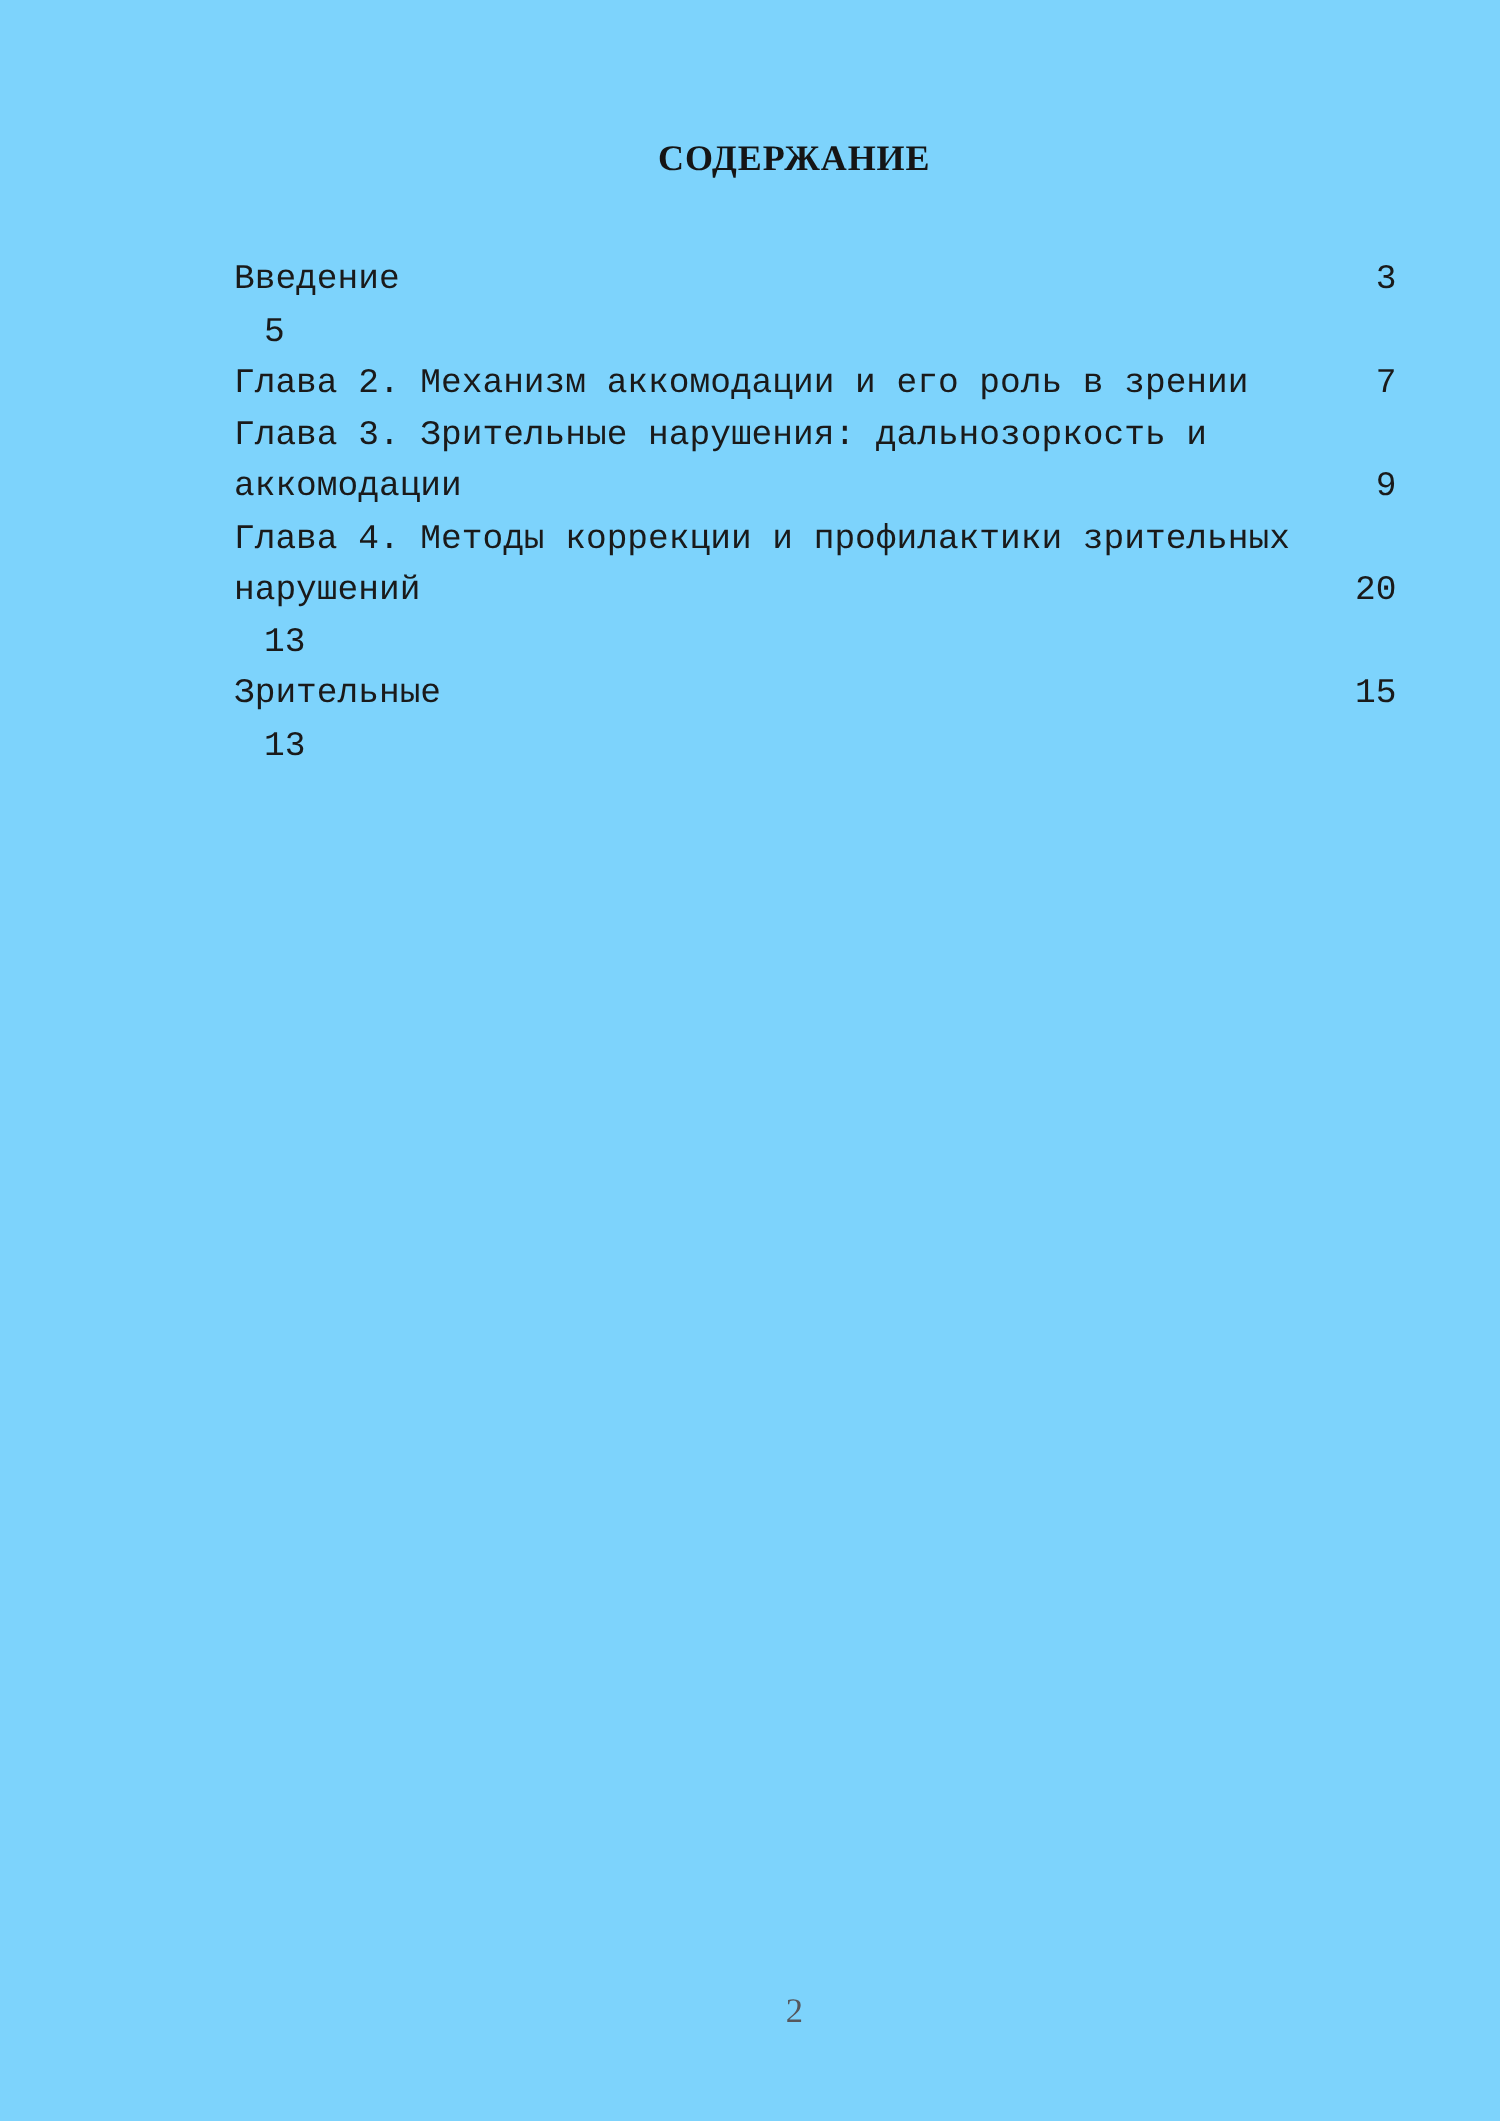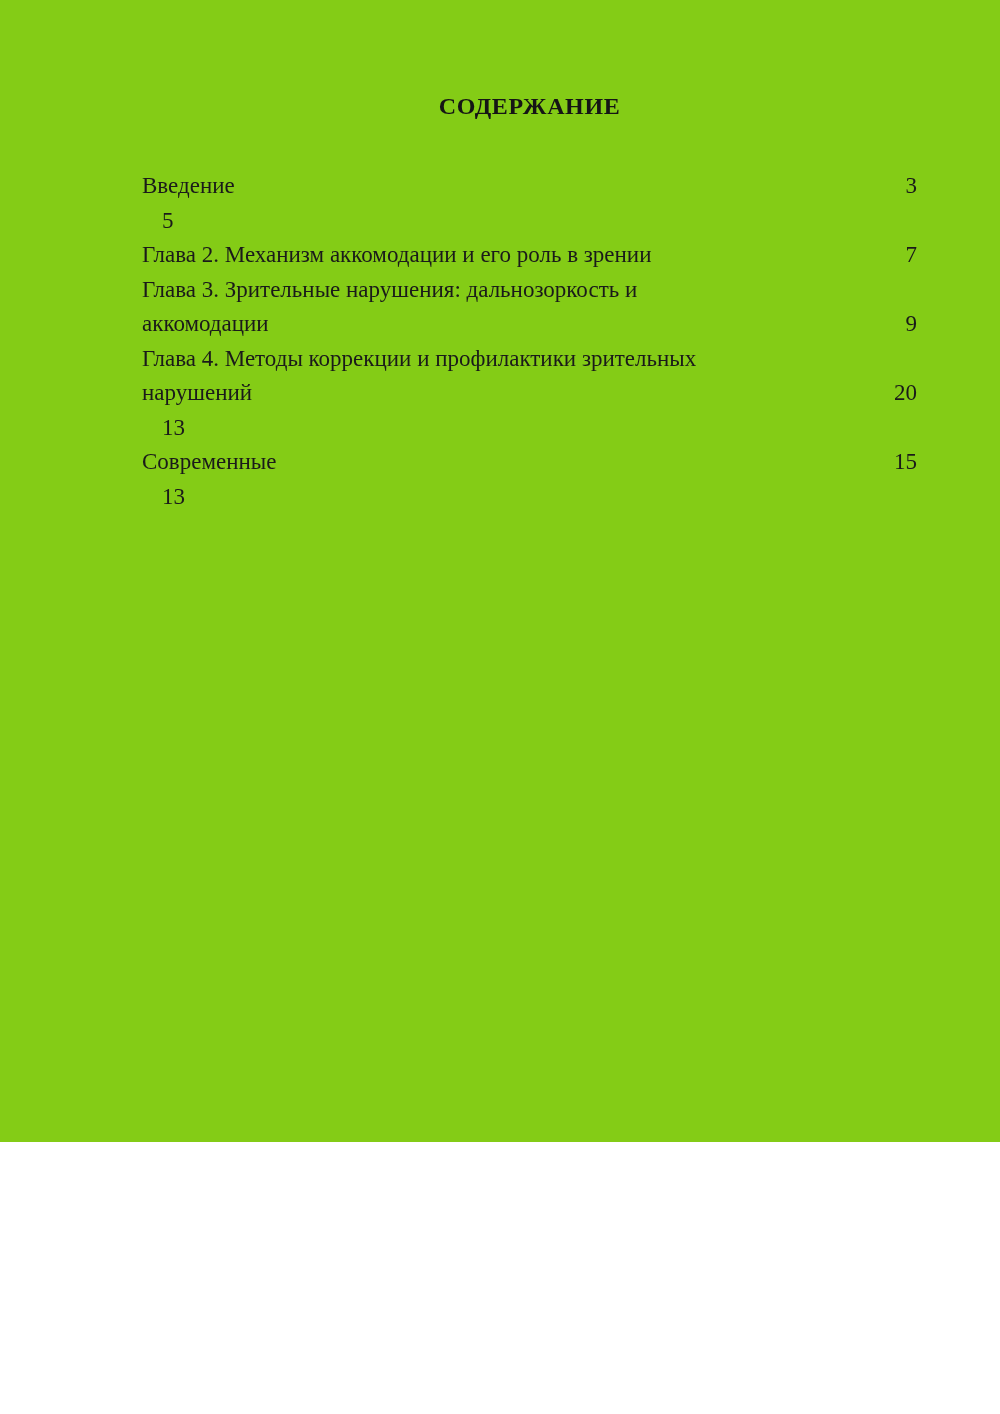--- a/index.html
+++ b/index.html
@@ -3,42 +3,43 @@
 <meta charset="utf-8">
 <style>
   html, body {
     margin: 0;
     padding: 0;
     background: #ffffff;
   }
   .document-page {
     position: relative;
     width: 1000px;
-    height: 1142px;
-    background: #84cc16;
+    height: 1414px;
+    background: #7dd3fc;
     font-family: "Liberation Serif", "DejaVu Serif", serif;
     color: #1a1a1a;
     overflow: hidden;
   }
   .doc-title {
     position: absolute;
     left: 142px;
     top: 93px;
     width: 775px;
     text-align: center;
     font-size: 24px;
     font-weight: 700;
     letter-spacing: 0.6px;
     color: #151515;
   }
   .toc-list {
     position: absolute;
-    left: 142px;
+    left: 156px;
     top: 169px;
     width: 775px;
+    font-family: Liberation Mono, monospace;
   }
   .toc-line {
     display: flex;
     justify-content: space-between;
     align-items: baseline;
     height: 34.5px;
     line-height: 34.5px;
     font-size: 23px;
     white-space: nowrap;
   }
@@ -90,21 +91,21 @@
         <span class="toc-text">Глава 4. Методы коррекции и профилактики зрительных</span>
       </div>
       <div class="toc-line">
         <span class="toc-text">нарушений</span>
         <span class="toc-page">20</span>
       </div>
       <div class="toc-line">
         <span class="toc-page">13</span>
       </div>
       <div class="toc-line">
-        <span class="toc-text">Современные</span>
+        <span class="toc-text">Зрительные</span>
         <span class="toc-page">15</span>
       </div>
       <div class="toc-line">
         <span class="toc-page">13</span>
       </div>
     </div>
 
   <div class="footer-page-number">2</div>
 
 </div>

